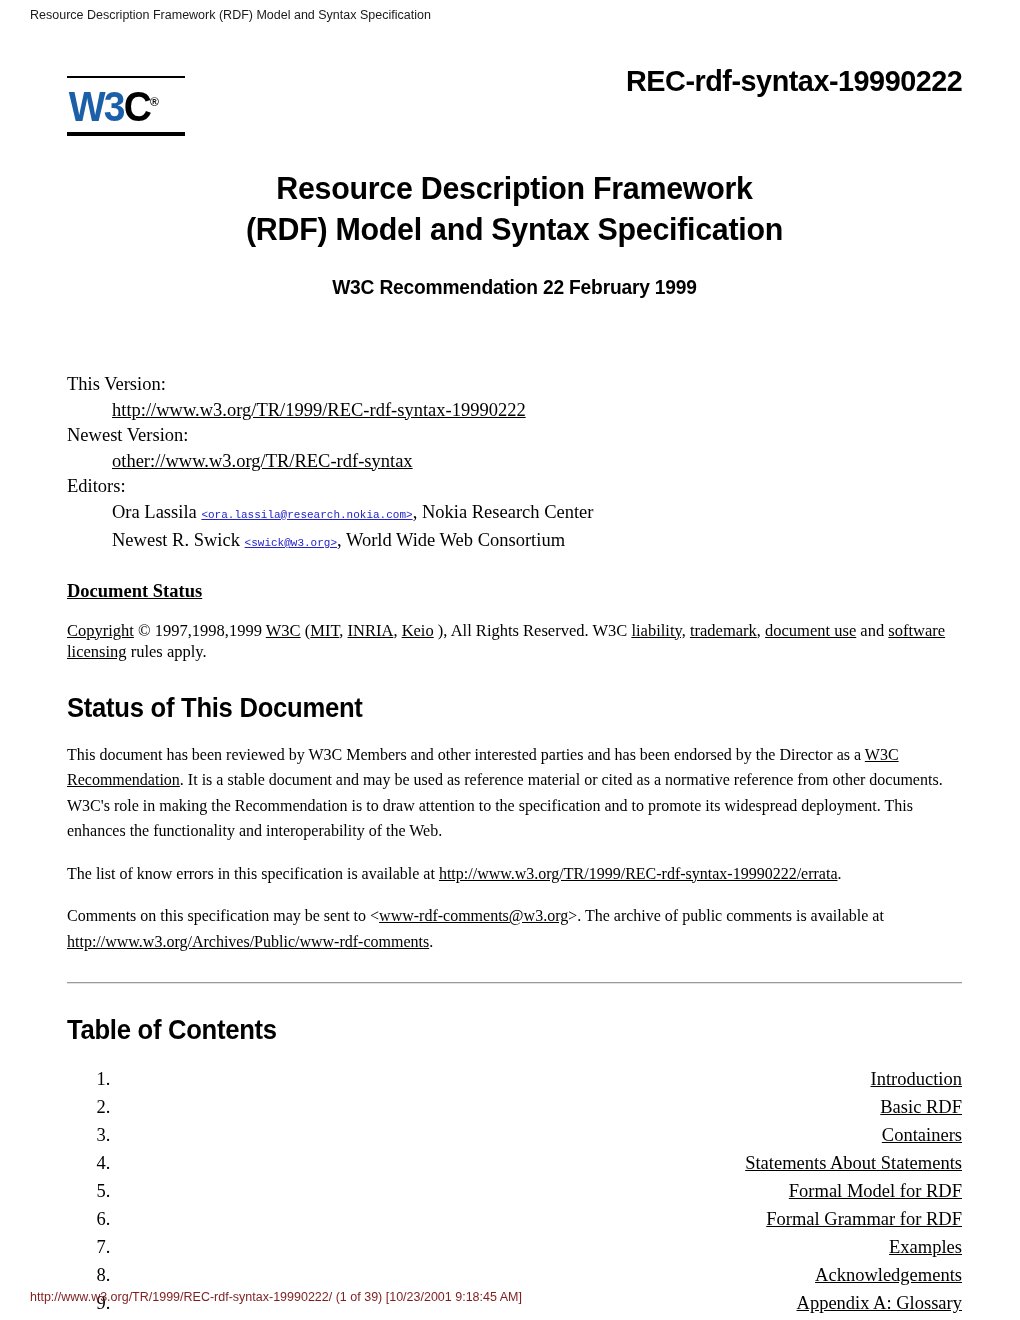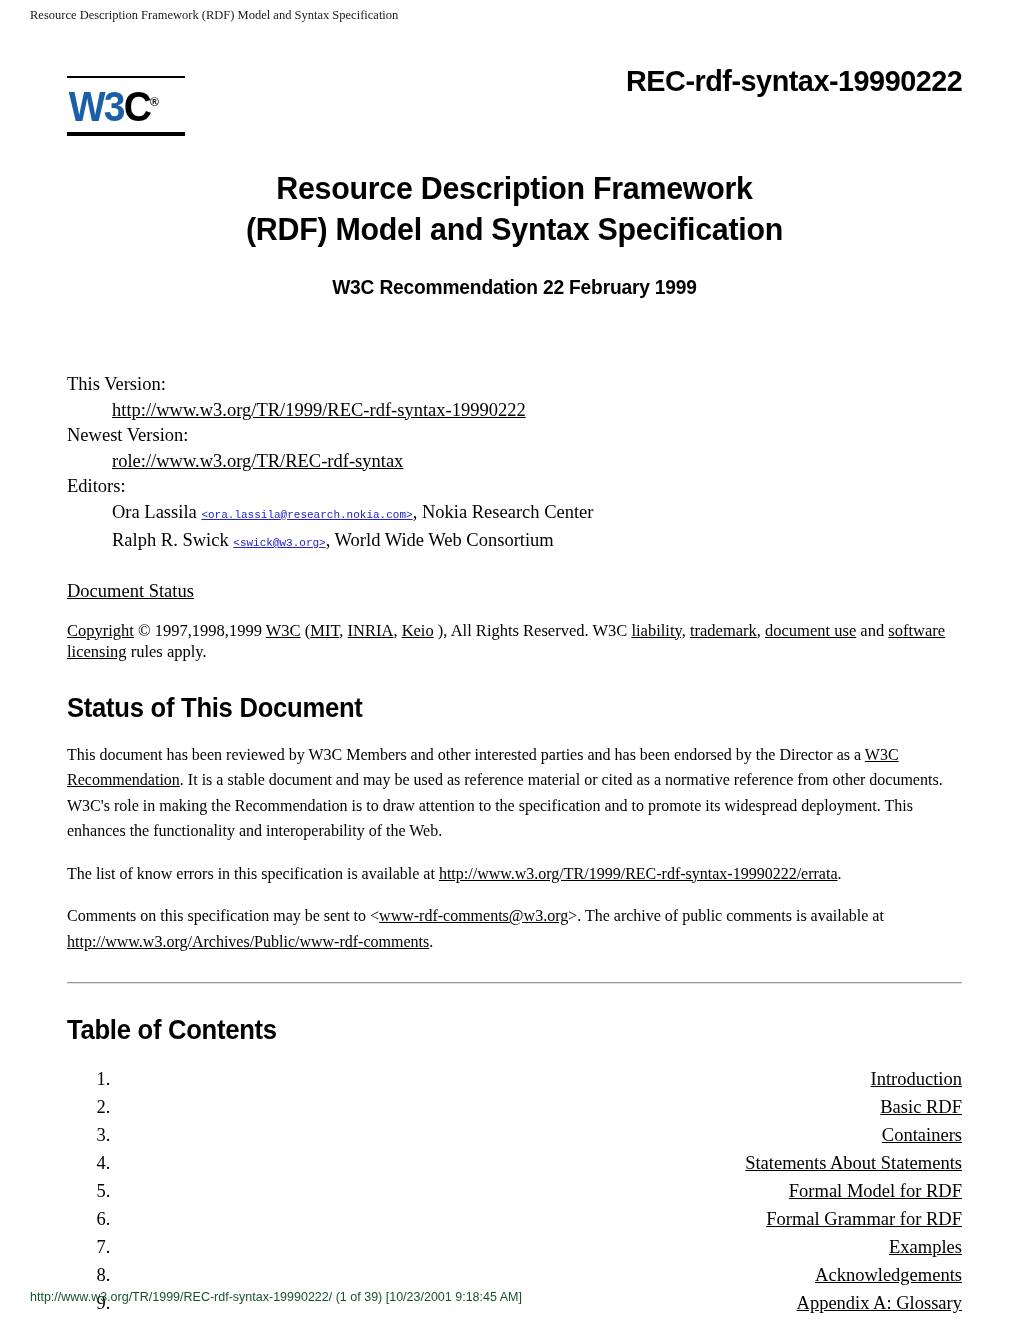--- a/index.html
+++ b/index.html
@@ -15,32 +15,32 @@
     font-family: "Liberation Serif", "DejaVu Serif", serif;
     color: #000000;
     overflow: hidden;
   }
 
   
   .page-head {
     position: absolute;
     top: 8px;
     left: 30px;
-    font-family: Liberation Serif, serif;
+    font-family: Liberation Sans, sans-serif;
     font-size: 12.5px;
     color: #1a1a1a;
     white-space: nowrap;
   }
   .page-foot {
     position: absolute;
     bottom: 16px;
     left: 30px;
     font-family: "Liberation Sans", sans-serif;
     font-size: 12.5px;
-    color: #14532d;
+    color: #7f1d1d;
     white-space: nowrap;
   }
 
   
   .doc {
     position: absolute;
     left: 67px;
     top: 50px;
     width: 895px;
   }
@@ -143,20 +143,21 @@
   code.mail {
     font-family: "Liberation Mono", "DejaVu Sans Mono", monospace;
     font-size: 11px;
   }
   code.mail a.lnk { color: #2222cc; }
 
   .docstatus-link {
     margin-top: 22px;
     font-size: 18.5px;
     line-height: 25px;
+    font-weight: bold;
   }
 
   .copyright {
     margin-top: 16px;
     font-size: 16.5px;
     line-height: 21px;
   }
 
   
   h2.sec {
@@ -219,25 +220,25 @@
     <span>Resource Description Framework</span><br>
     <span>(RDF) Model and Syntax Specification</span>
   </h1>
   <div class="doc-subtitle">W3C Recommendation 22 February 1999</div>
 
   <div class="meta">
     <div class="dt">This Version:</div>
     <div class="dd"><a class="lnk" href="#">http://www.w3.org/TR/1999/REC-rdf-syntax-19990222</a></div>
 
     <div class="dt">Newest Version:</div>
-    <div class="dd"><a class="lnk" href="#">role://www.w3.org/TR/REC-rdf-syntax</a></div>
+    <div class="dd"><a class="lnk" href="#">other://www.w3.org/TR/REC-rdf-syntax</a></div>
 
     <div class="dt">Editors:</div>
     <div class="dd"><span>Ora Lassila </span><code class="mail"><a class="lnk" href="#">&lt;ora.lassila@research.nokia.com&gt;</a></code><span>, Nokia Research Center</span></div>
-    <div class="dd"><span>Ralph R. Swick </span><code class="mail"><a class="lnk" href="#">&lt;swick@w3.org&gt;</a></code><span>, World Wide Web Consortium</span></div>
+    <div class="dd"><span>Newest R. Swick </span><code class="mail"><a class="lnk" href="#">&lt;swick@w3.org&gt;</a></code><span>, World Wide Web Consortium</span></div>
   </div>
 
   <div class="docstatus-link"><a class="lnk" href="#">Document Status</a></div>
 
   <div class="copyright"><a class="lnk" href="#">Copyright</a><span> © 1997,1998,1999 </span><a class="lnk" href="#">W3C</a><span> (</span><a class="lnk" href="#">MIT</a><span>, </span><a class="lnk" href="#">INRIA</a><span>, </span><a class="lnk" href="#">Keio</a><span> ), All Rights Reserved. W3C </span><a class="lnk" href="#">liability,</a><span> </span><a class="lnk" href="#">trademark</a><span>, </span><a class="lnk" href="#">document use</a><span> and </span><a class="lnk" href="#">software licensing</a><span> rules apply.</span></div>
 
   <h2 class="sec">Status of This Document</h2>
 
   <p class="body"><span>This document has been reviewed by W3C Members and other interested parties and has been endorsed by the Director as a </span><a class="lnk" href="#">W3C Recommendation</a><span>. It is a stable document and may be used as reference material or cited as a normative reference from other documents. W3C's role in making the Recommendation is to draw attention to the specification and to promote its widespread deployment. This enhances the functionality and interoperability of the Web.</span></p>
 

